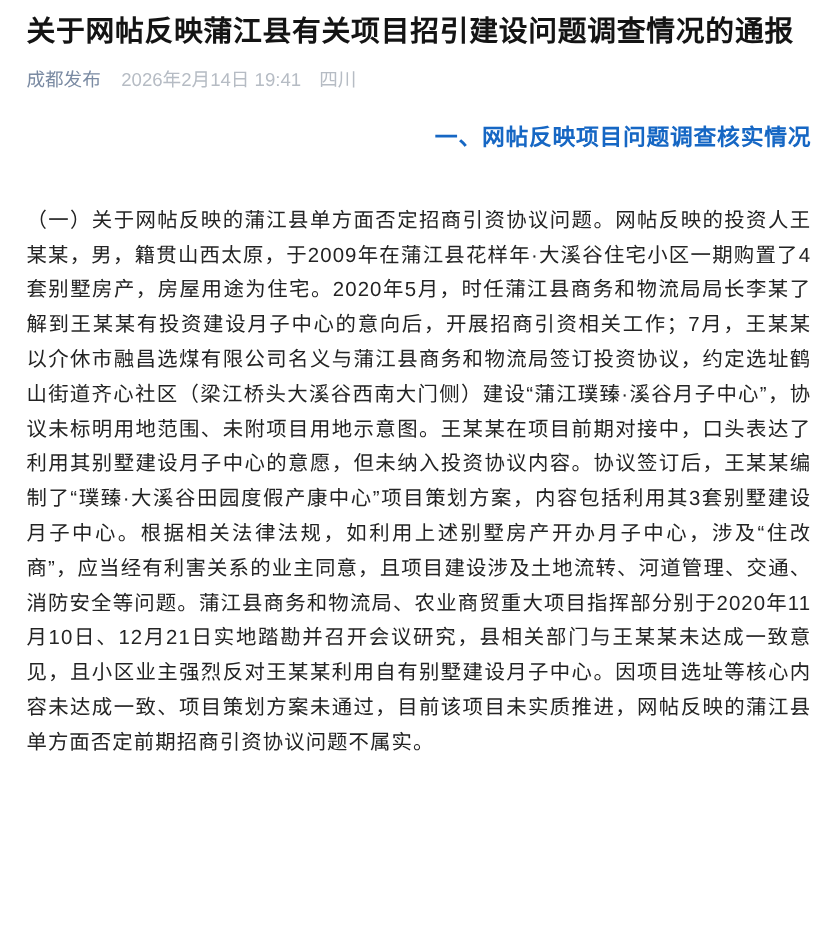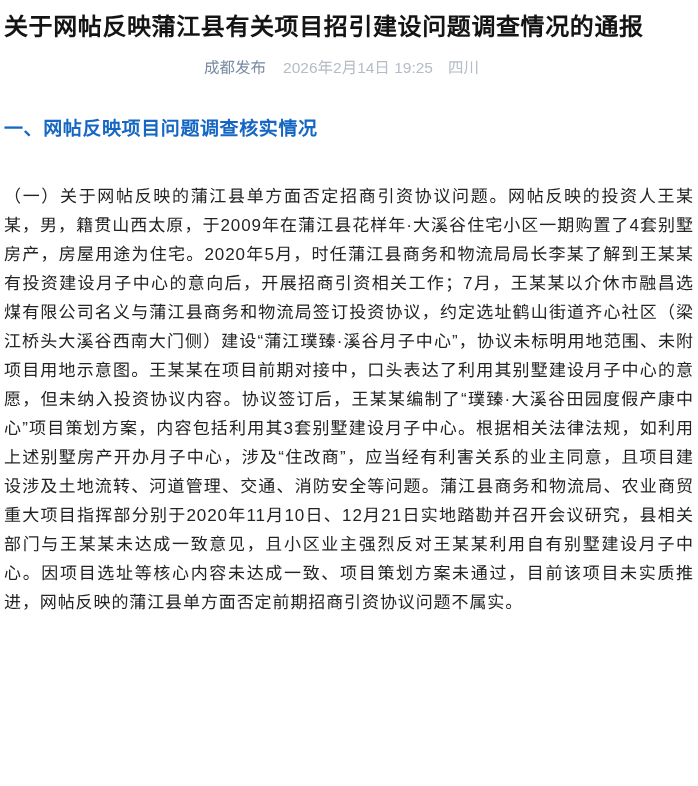--- a/index.html
+++ b/index.html
@@ -7,37 +7,36 @@
     padding: 0;
     background: #ffffff;
   }
   body {
     width: 698px;
     height: 786px;
     overflow: hidden;
     font-family: "Liberation Sans", "DejaVu Sans", sans-serif;
   }
   .article {
-    padding: 0 4px;
+    padding: 0 22px;
   }
   .article-title {
     margin: 10px 0 0 0;
     font-size: 24px;
     line-height: 34px;
     font-weight: 700;
     letter-spacing: 0.6px;
     color: #141414;
   }
   .byline {
     margin-top: 13px;
     font-size: 15.5px;
     line-height: 22px;
     display: flex;
     align-items: baseline;
-    justify-content: center;
   }
   .byline .account {
     color: #7b8ba3;
     margin-right: 17px;
     cursor: pointer;
   }
   .byline .meta {
     color: #b6bcc4;
     margin-right: 15px;
   }
@@ -47,38 +46,39 @@
     line-height: 29px;
     letter-spacing: 0.9px;
     color: #232323;
     text-align: justify;
     word-break: break-all;
   }
   .body-para.second {
     margin-top: 40px;
   }
   .section-heading {
-    margin: 36px 0 0 0;
+    margin: 23px 0 0 0;
     font-size: 19px;
     line-height: 27px;
     font-weight: 700;
     letter-spacing: 0.6px;
     color: #1667c4;
+    text-align: right;
   }
 </style>
 </head>
 <body>
 
 <div class="article">
 
   <h1 class="article-title">关于网帖反映蒲江县有关项目招引建设问题调查情况的通报</h1>
 
   <div class="byline">
     <span class="account">成都发布</span>
-    <span class="meta">2026年2月14日 19:25</span>
+    <span class="meta">2026年2月14日 19:41</span>
     <span class="meta">四川</span>
   </div>
 
 
   <h2 class="section-heading">一、网帖反映项目问题调查核实情况</h2>
 
   <p class="body-para second">（一）关于网帖反映的蒲江县单方面否定招商引资协议问题。网帖反映的投资人王某某，男，籍贯山西太原，于2009年在蒲江县花样年·大溪谷住宅小区一期购置了4套别墅房产，房屋用途为住宅。2020年5月，时任蒲江县商务和物流局局长李某了解到王某某有投资建设月子中心的意向后，开展招商引资相关工作；7月，王某某以介休市融昌选煤有限公司名义与蒲江县商务和物流局签订投资协议，约定选址鹤山街道齐心社区（梁江桥头大溪谷西南大门侧）建设“蒲江璞臻·溪谷月子中心”，协议未标明用地范围、未附项目用地示意图。王某某在项目前期对接中，口头表达了利用其别墅建设月子中心的意愿，但未纳入投资协议内容。协议签订后，王某某编制了“璞臻·大溪谷田园度假产康中心”项目策划方案，内容包括利用其3套别墅建设月子中心。根据相关法律法规，如利用上述别墅房产开办月子中心，涉及“住改商”，应当经有利害关系的业主同意，且项目建设涉及土地流转、河道管理、交通、消防安全等问题。蒲江县商务和物流局、农业商贸重大项目指挥部分别于2020年11月10日、12月21日实地踏勘并召开会议研究，县相关部门与王某某未达成一致意见，且小区业主强烈反对王某某利用自有别墅建设月子中心。因项目选址等核心内容未达成一致、项目策划方案未通过，目前该项目未实质推进，网帖反映的蒲江县单方面否定前期招商引资协议问题不属实。</p>
 
 </div>
 

